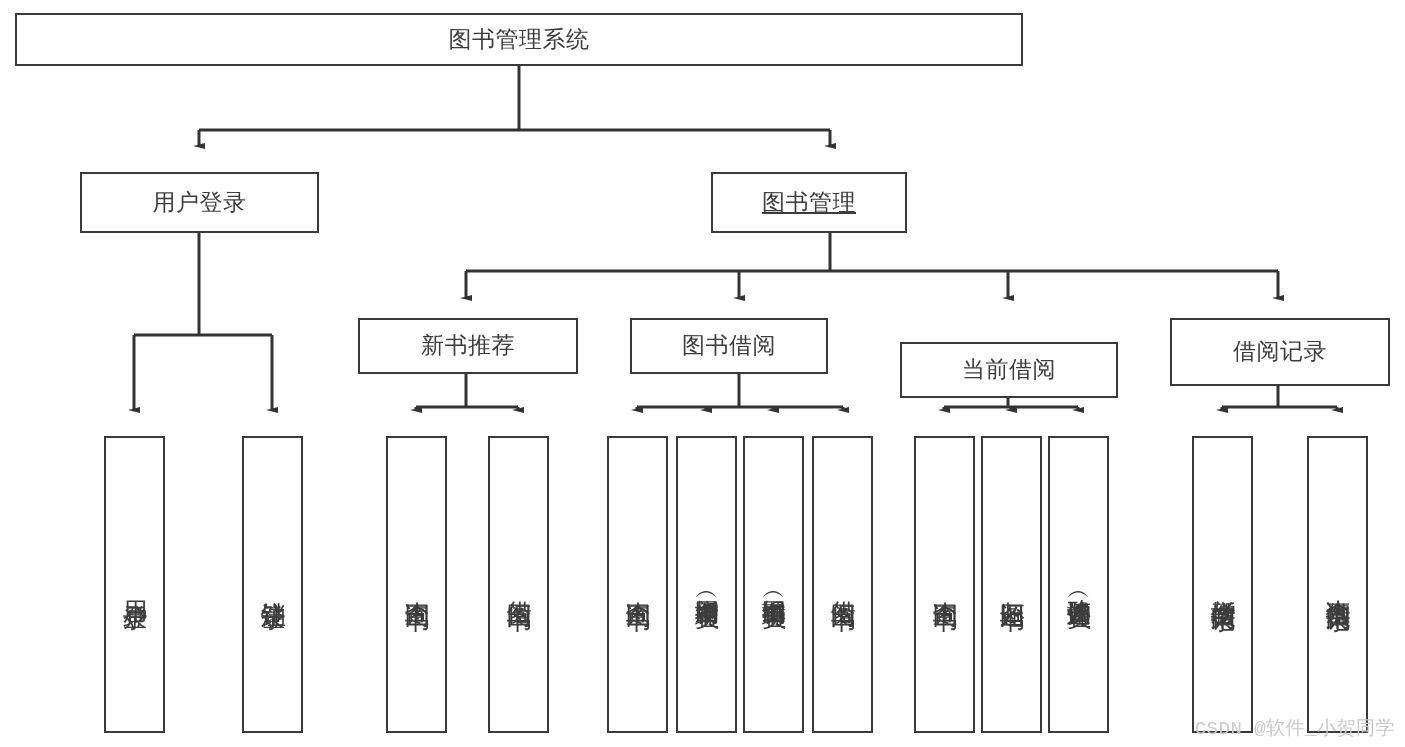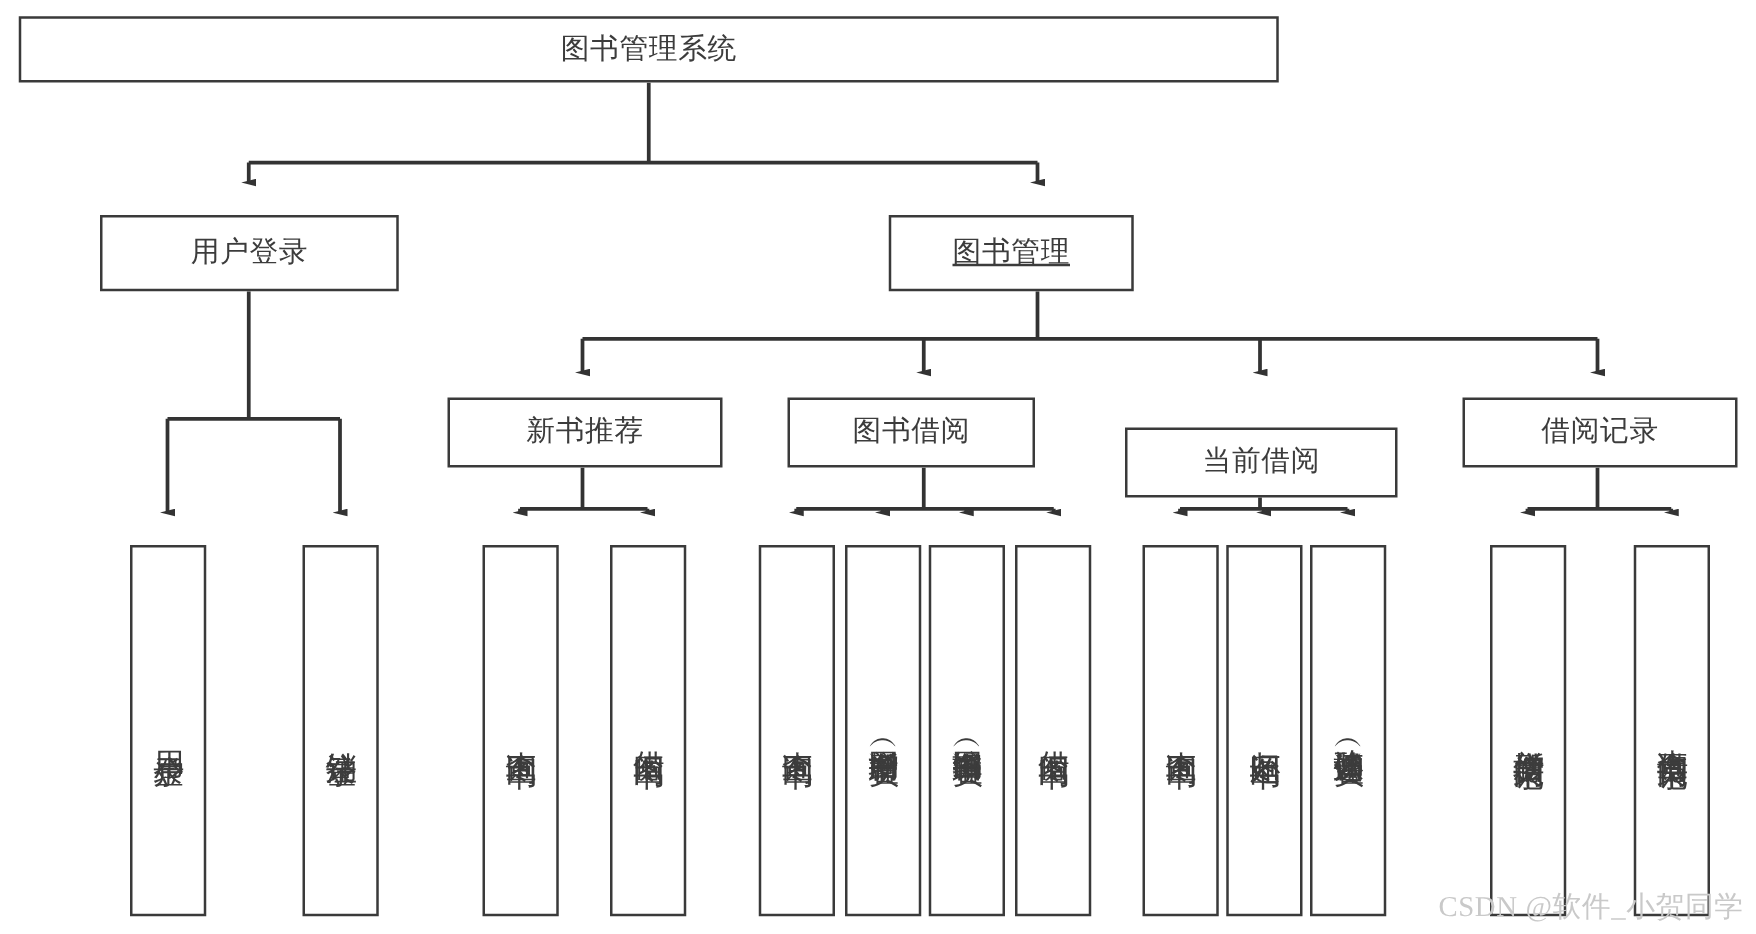--- a/index.html
+++ b/index.html
@@ -64,25 +64,25 @@
     max-height: 100%;
   }
   .node.vertical.tall-text .node-label {
     font-size: 24px;
     letter-spacing: 1px;
   }
   #watermark {
     position: absolute;
     right: 10px;
     bottom: 6px;
-    font-size: 23px;
+    font-size: 19px;
     color: #c9c9c9;
     letter-spacing: 0.5px;
     white-space: nowrap;
-    font-family: Liberation Serif, serif;
+    font-family: Liberation Mono, monospace;
   }
 </style>
 </head>
 <body>
 
 <div id="diagram-root">
 
   <svg id="edge-layer" viewBox="0 0 1405 747" width="1405" height="747" xmlns="http://www.w3.org/2000/svg">
     <defs>
       <marker id="arrowhead" markerWidth="10" markerHeight="12" refX="3" refY="6" orient="auto" markerUnits="userSpaceOnUse">
@@ -146,21 +146,21 @@
 
   <div class="node horizontal" style="left:358px; top:318px; width:220px; height:56px;">
     <span class="node-label">新书推荐</span>
   </div>
   <div class="node horizontal" style="left:630px; top:318px; width:198px; height:56px;">
     <span class="node-label">图书借阅</span>
   </div>
   <div class="node horizontal" style="left:900px; top:318px; width:218px; height:56px;margin-top:24px;">
     <span class="node-label">当前借阅</span>
   </div>
-  <div class="node horizontal" style="left:1170px; top:318px; width:220px; height:56px;">
+  <div class="node horizontal" style="left:1170px; top:318px; width:220px; height:68px;">
     <span class="node-label">借阅记录</span>
   </div>
 
   <div class="node vertical" style="left:104px; top:436px; width:61px; height:297px;">
     <span class="node-label">用户登录</span>
   </div>
   <div class="node vertical" style="left:242px; top:436px; width:61px; height:297px;">
     <span class="node-label">注销登录</span>
   </div>
 

